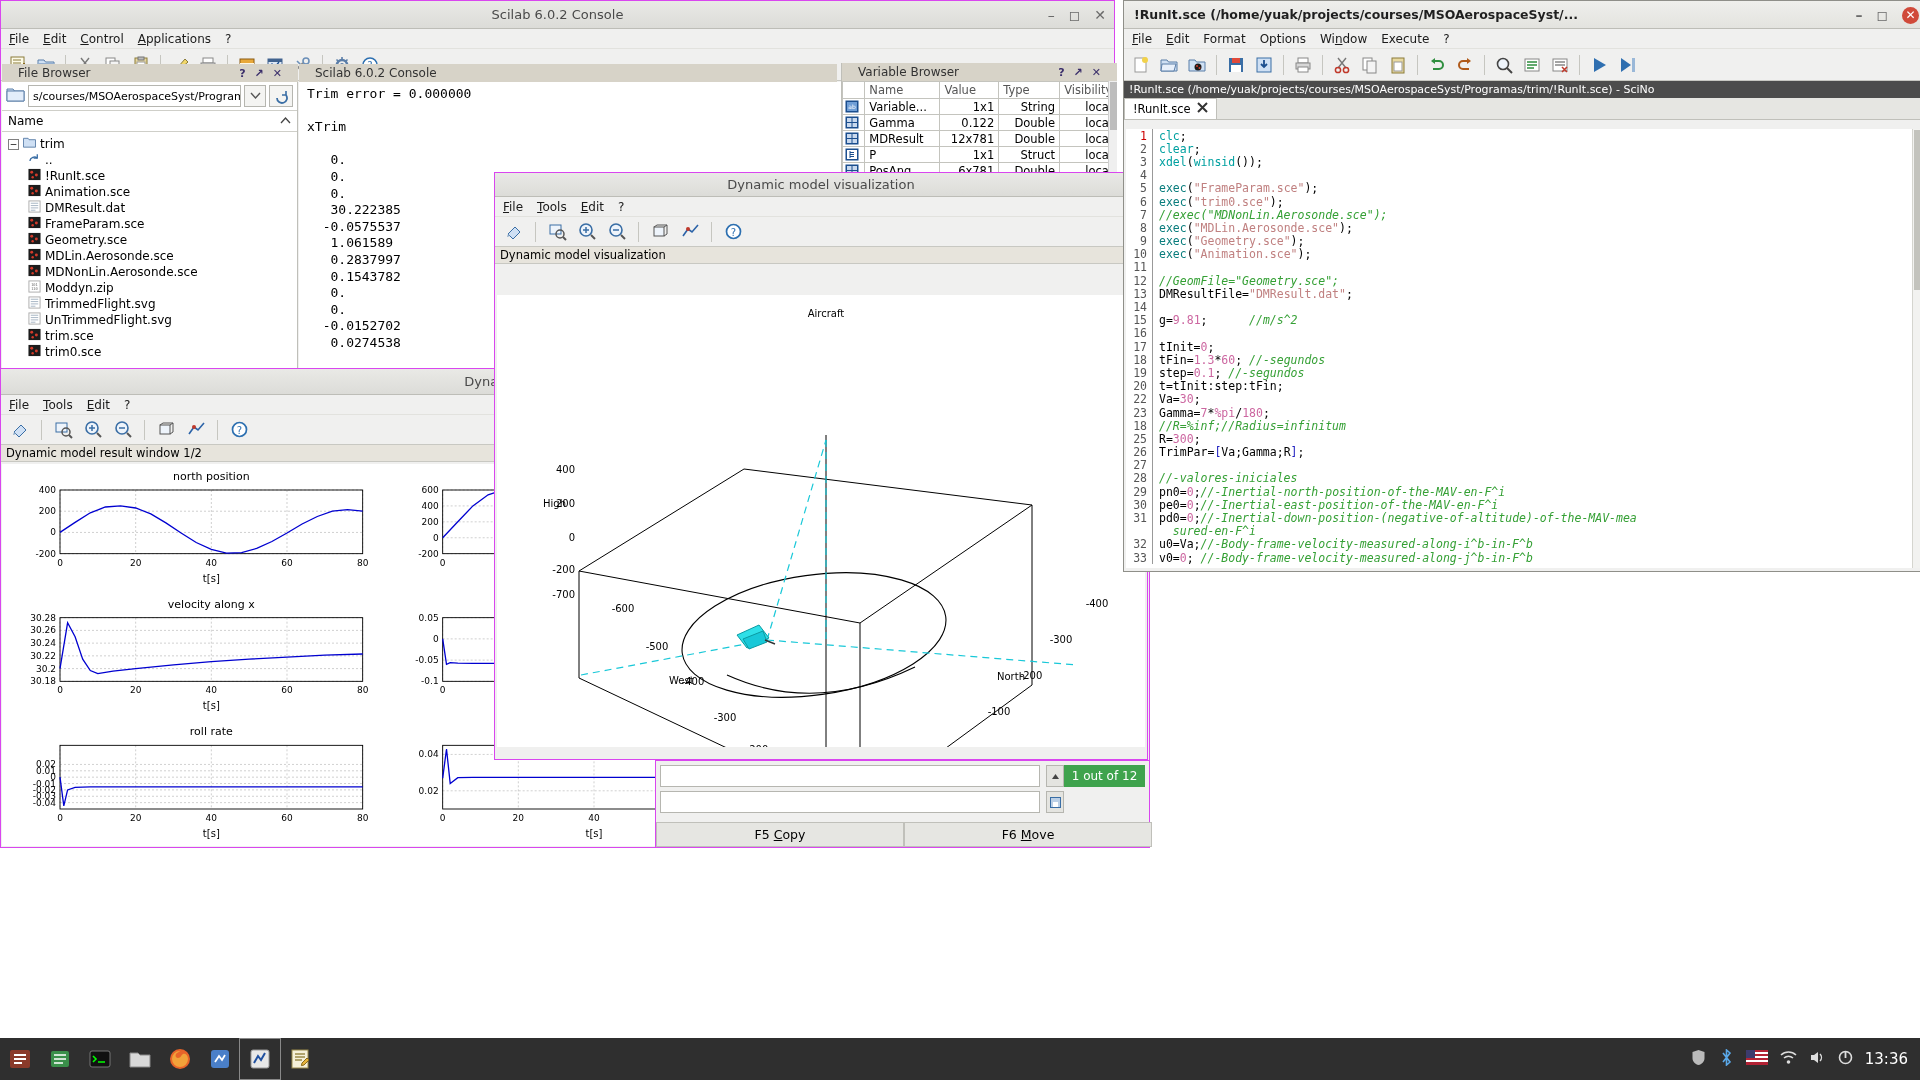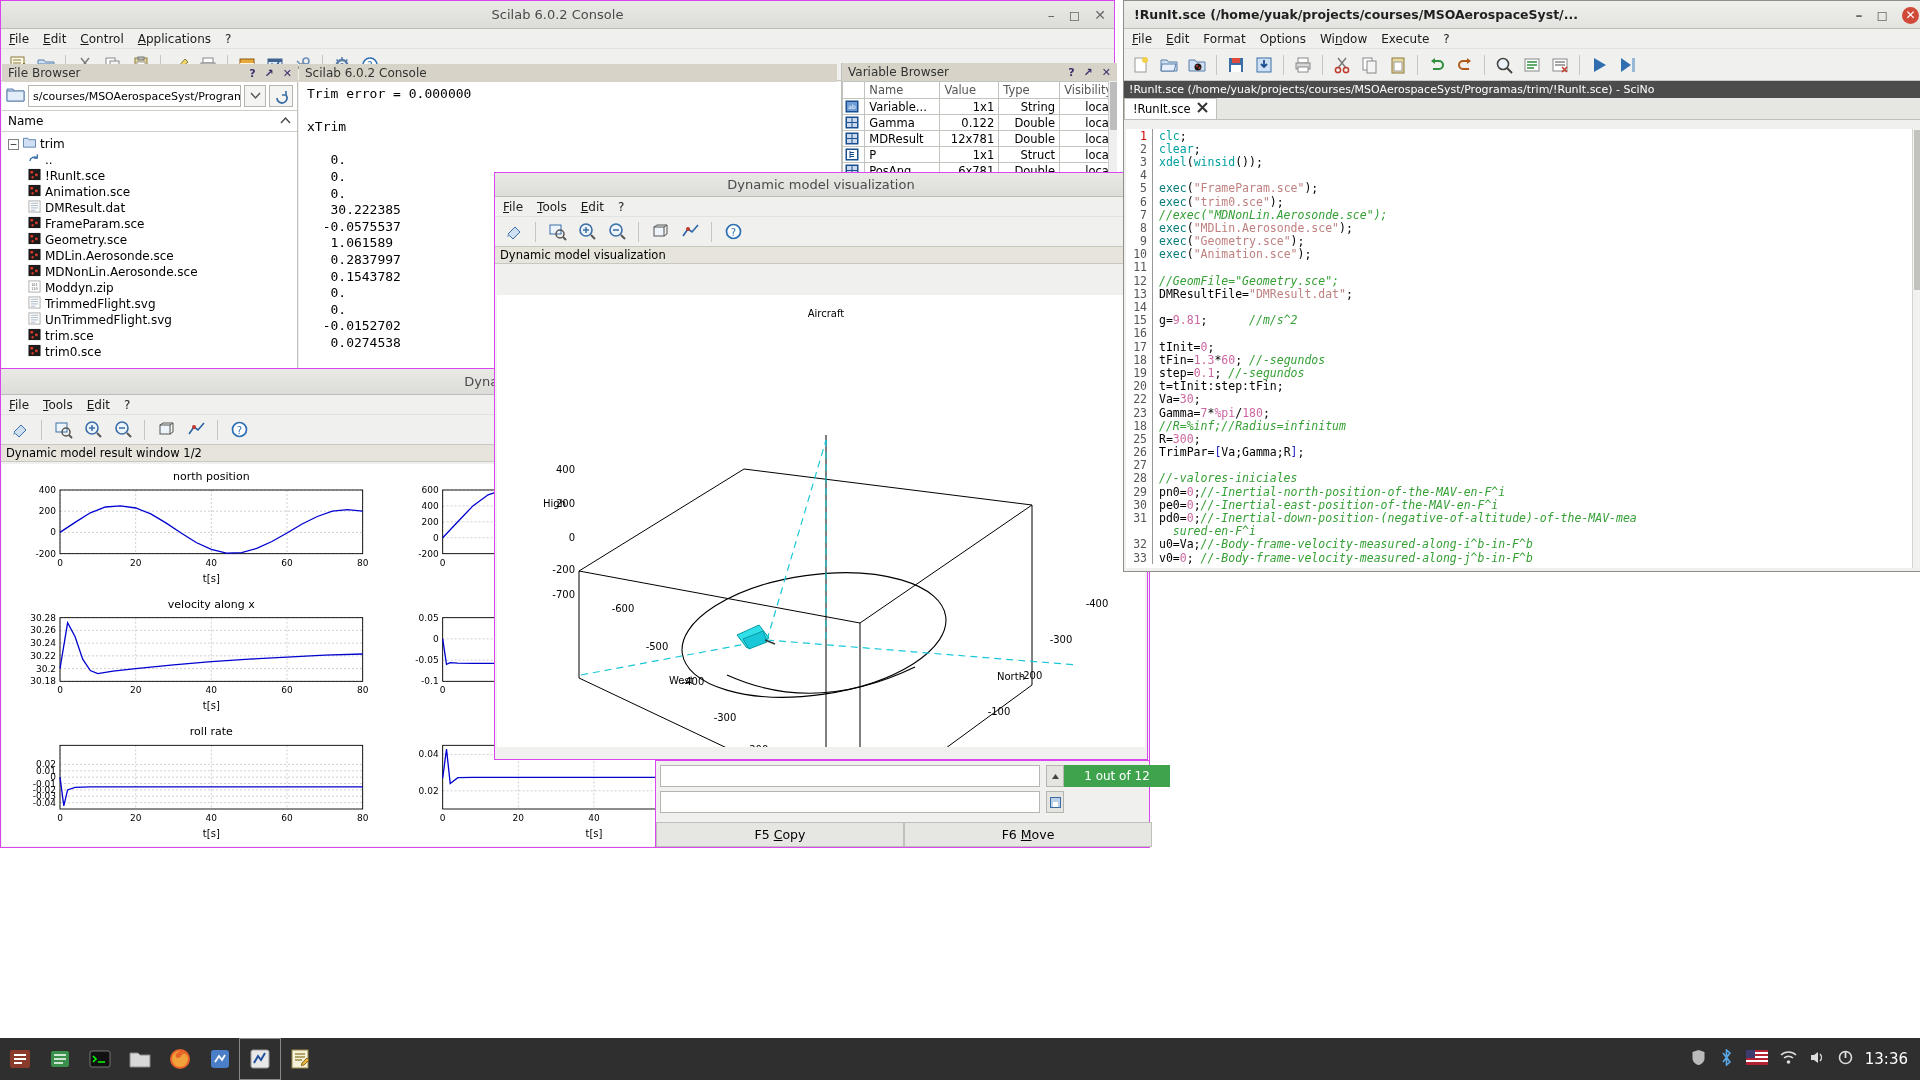--- a/index.html
+++ b/index.html
@@ -20,21 +20,21 @@
   .titlebar .tbtns span { cursor:pointer; }
   .menubar { height:20px; display:flex; align-items:center; gap:14px; padding:0 8px;
              background:#f0f0ef; font-size:12px; color:#1a1a1a; border-bottom:1px solid #e2e2de;}
   .menubar span { cursor:pointer; }
   .menubar u { text-decoration:underline; }
   .toolbar { height:32px; display:flex; align-items:center; gap:2px; padding:0 4px;
              background:#f0f0ef; border-bottom:1px solid #c8c8c2; }
   .tbi { width:26px; height:26px; display:flex; align-items:center; justify-content:center; cursor:pointer; border-radius:3px;}
   .tbsep { width:1px; height:20px; background:#c6c6c0; margin:0 4px; }
   .panel-hdr { height:18px; background:#d7d3c8; display:flex; align-items:center;
-               padding:0 6px; font-size:12px; color:#333; }
+               padding:0 16px; font-size:12px; color:#333; }
   .panel-hdr .ctr { margin-left:auto; display:flex; gap:9px; color:#3b2f6b; font-weight:bold; font-size:11px; }
 
   
   #scilab-console { left:0; top:0; width:1115px; height:380px; }
   #fb { position:absolute; left:1px; top:81px; width:296px; bottom:1px; background:#fff; border-right:1px solid #bfbfb9;}
   .fb-path { display:flex; align-items:center; gap:3px; padding:3px 4px; }
   .fb-path .inp { flex:1; height:22px; border:1px solid #b6b6b0; background:#fff; font-size:11px;
                   display:flex; align-items:center; padding:0 4px; overflow:hidden; white-space:nowrap;}
   .fb-namebar { height:22px; border:1px solid #cfcfc9; border-left:0; border-right:0; display:flex;
                 align-items:center; padding:0 6px; font-size:12px; background:#fff;}
@@ -799,21 +799,21 @@
     <svg width="9" height="7" viewBox="0 0 9 7">
         <path d="M1 6l3.5-5L8 6" fill="#444"></path>
       </svg>
   </div>
   <div style="position:absolute;left:390px;top:30px;width:18px;height:22px;background:#e4e4e0;border:1px solid #b6b6b0;display:flex;align-items:center;justify-content:center;">
     <svg width="11" height="11" viewBox="0 0 11 11">
         <rect x="0.5" y="0.5" width="10" height="10" fill="#bcd0e6" stroke="#3a6ea5"></rect>
         <rect x="3" y="5" width="5" height="5" fill="#fff"></rect>
       </svg>
   </div>
-  <div style="position:absolute;left:408px;top:4px;width:106px;height:22px;background:#3fa34d;color:#fff;display:flex;align-items:center;justify-content:center;font-size:12px;">1 out of 12</div>
+  <div style="position:absolute;left:408px;top:4px;width:81px;height:22px;background:#3fa34d;color:#fff;display:flex;align-items:center;justify-content:center;font-size:12px;">1 out of 12</div>
   <div style="position:absolute;left:0px;bottom:0px;width:248px;height:25px;background:#e6e6e2;border:1px solid #c0c0ba;display:flex;align-items:center;justify-content:center;font-size:12.5px;"><span>F5</span>&nbsp;<u>C</u>opy</div>
   <div style="position:absolute;left:248px;bottom:0px;width:248px;height:25px;background:#e6e6e2;border:1px solid #c0c0ba;display:flex;align-items:center;justify-content:center;font-size:12.5px;"><span>F6</span>&nbsp;<u>M</u>ove</div>
 </div>
 
 <div class="win plotwin" id="vizwin" style="left:494px;top:172px;width:654px;height:588px;">
   <div class="titlebar" style="height:24px;">
     <span>Dynamic model visualization</span>
     <div class="tbtns">
         <span>–</span>
       </div>

